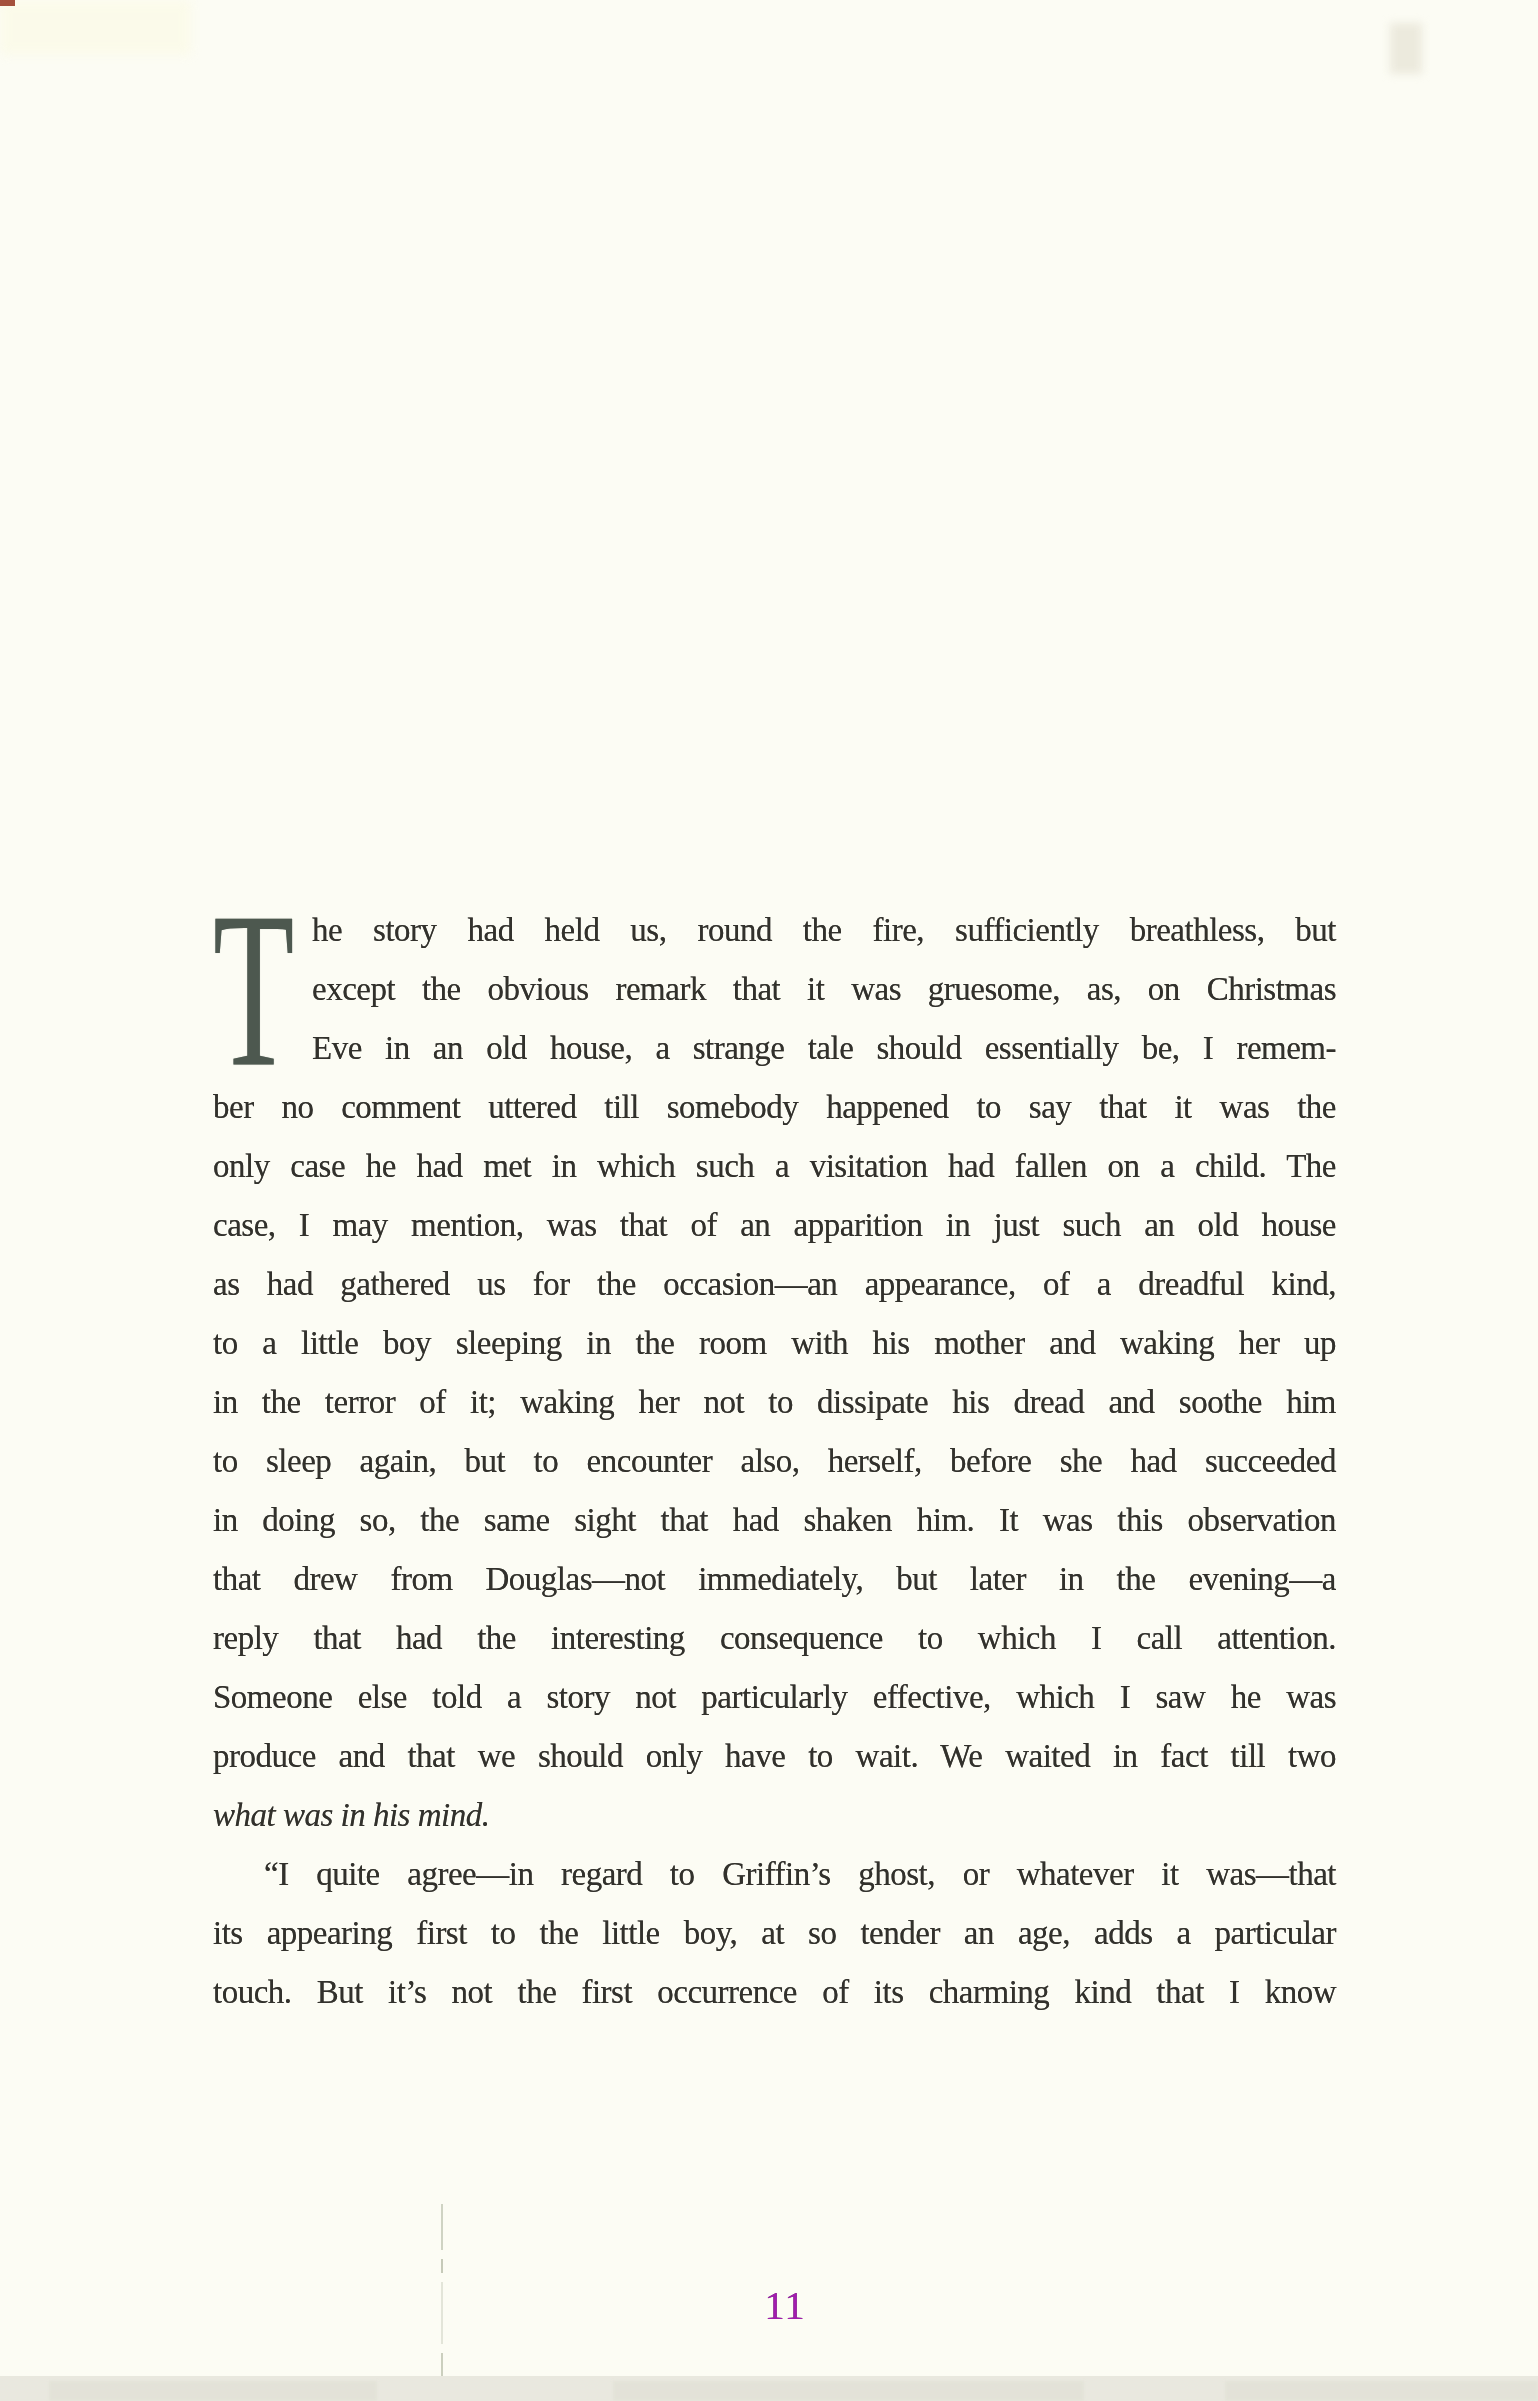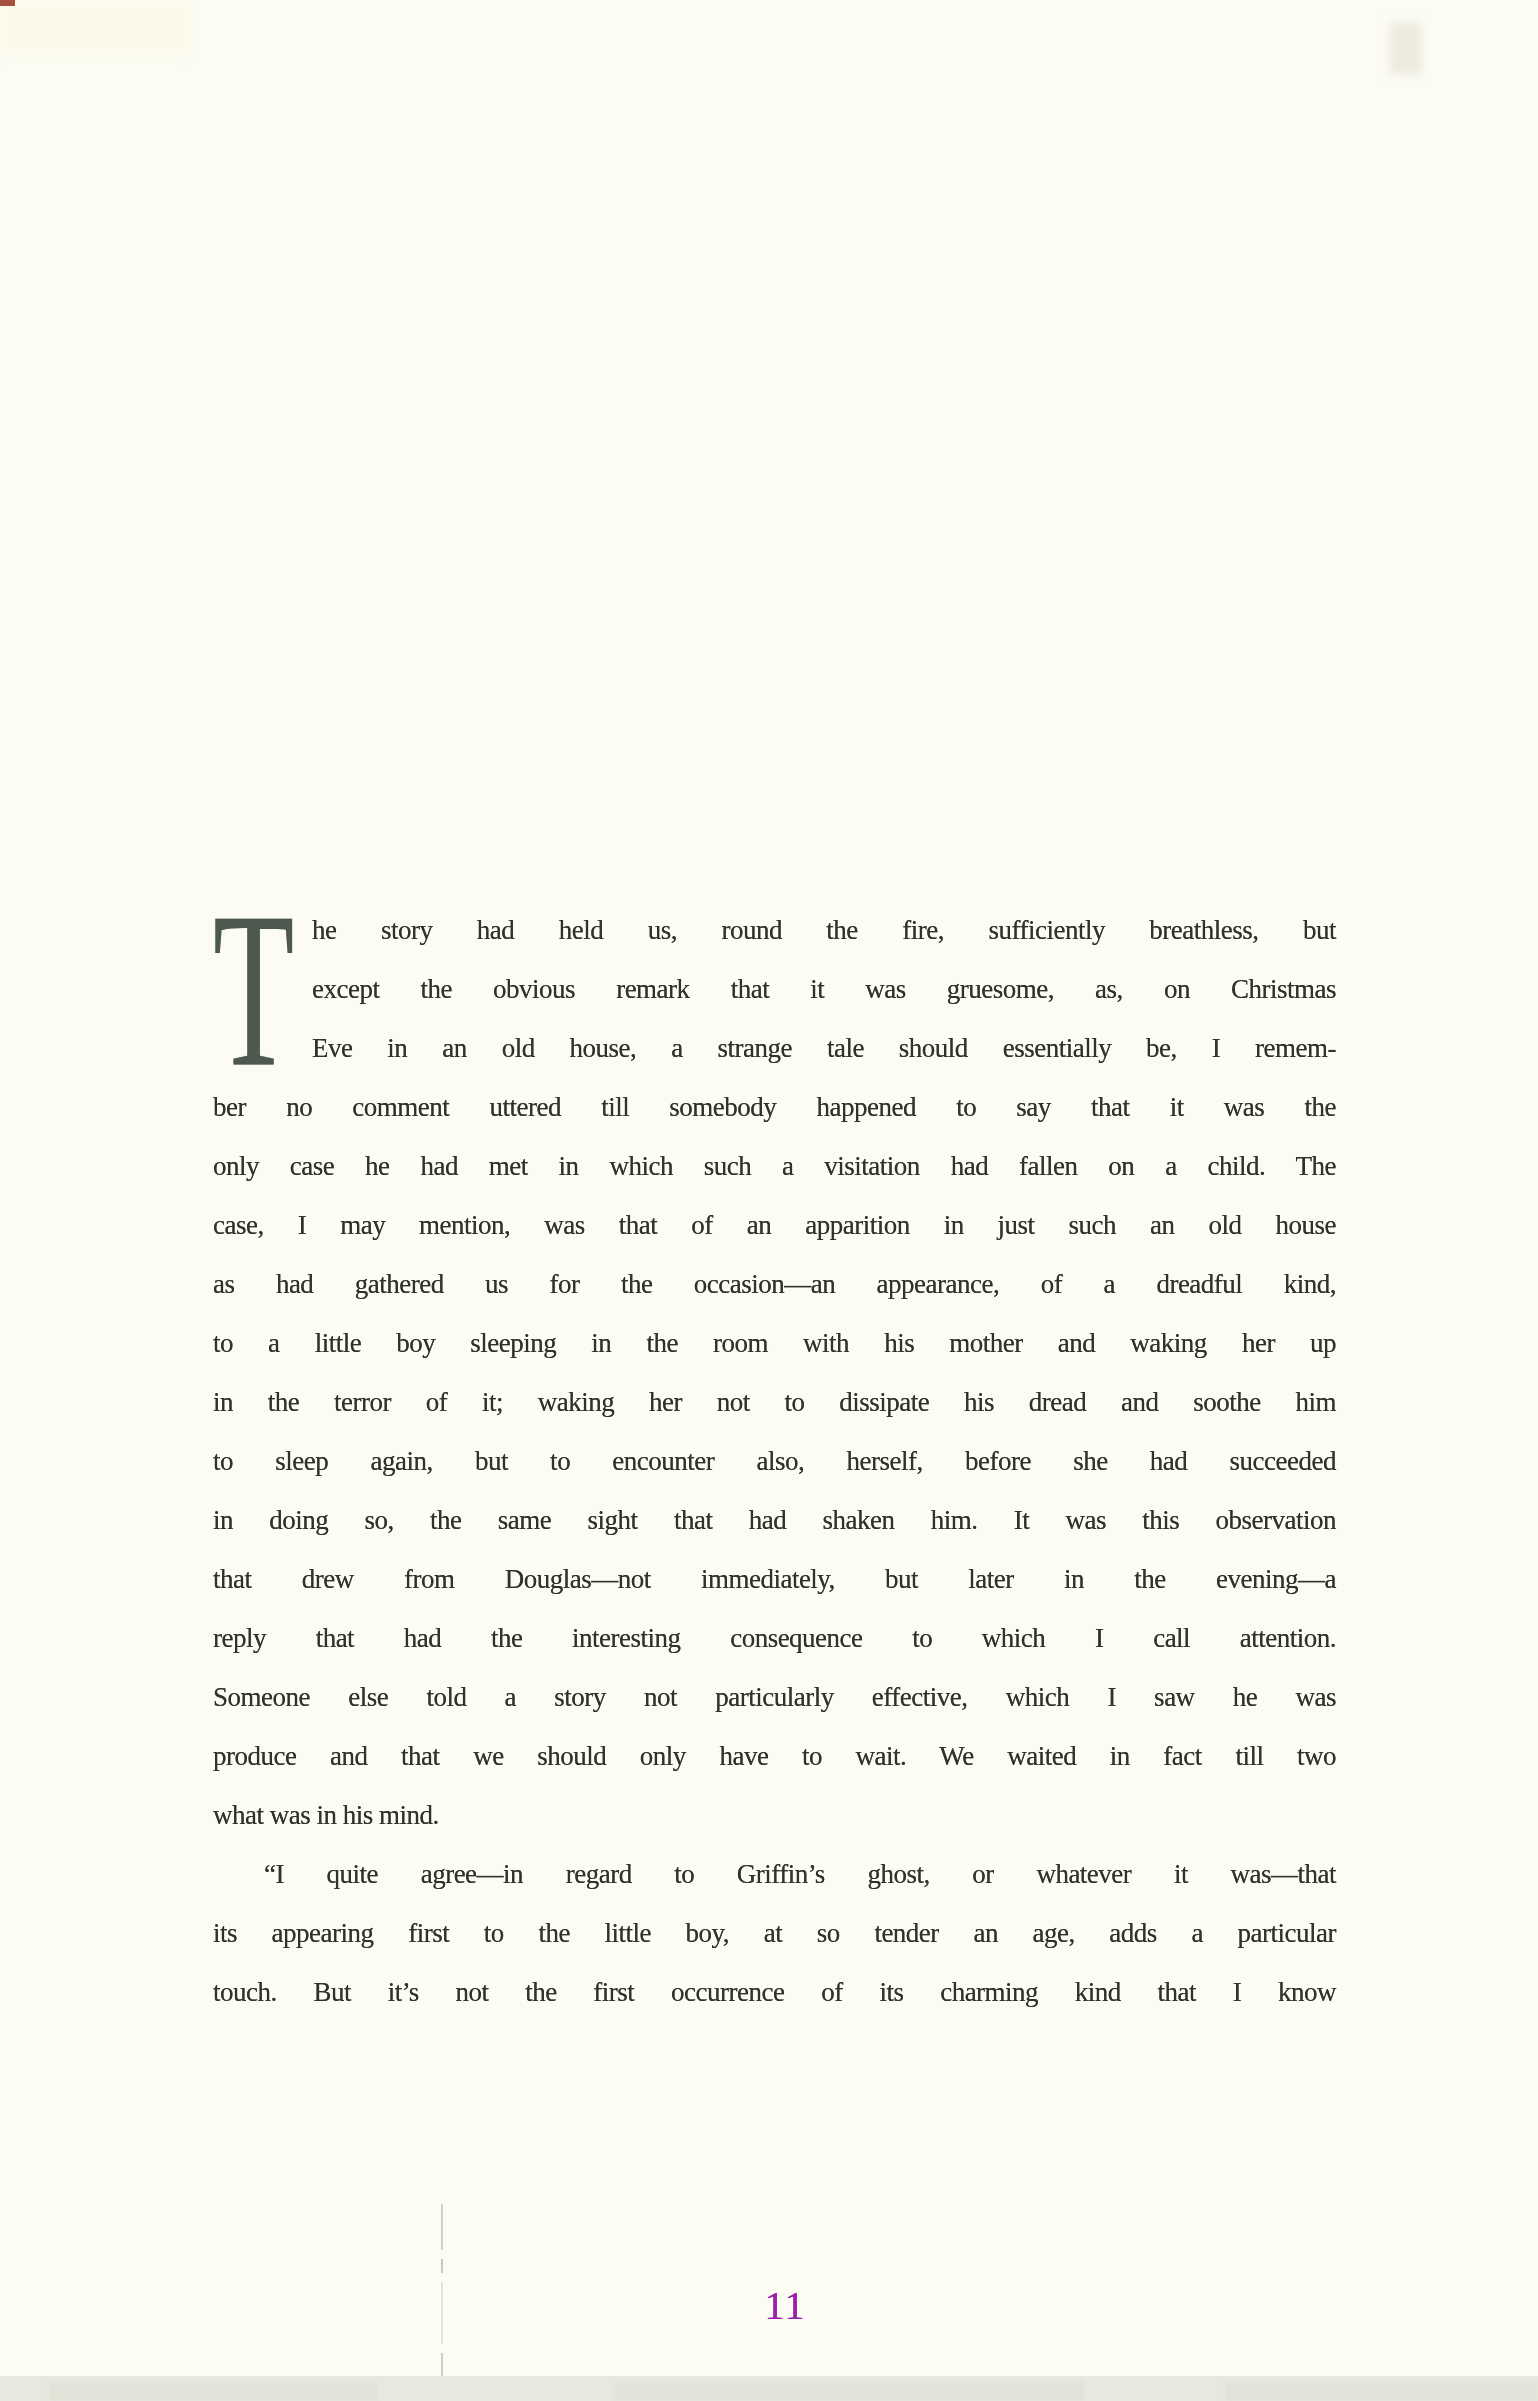--- a/index.html
+++ b/index.html
@@ -57,28 +57,28 @@
 
   
   .text-block {
     position: absolute;
     left: 213px; top: 901px;
     width: 1123px;
   }
   .line {
     height: 59px;
     line-height: 59px;
-    font-size: 27px;
+    font-size: 33px;
     letter-spacing: -0.5px;
     white-space: nowrap;
     text-align: justify;
     text-align-last: justify;
     text-shadow: 0 0 0.4px rgba(45,44,40,.75);
   }
-  .line.short { text-align-last: left; }
+  .line.short { text-align-last: left; font-style: italic; }
   .line.indent { text-indent: 51px; }
   .first-lines { margin-left: 99px; }
 
   .dropcap {
     position: absolute;
     left: 0; top: 0;
     width: 89px; height: 178px;
   }
   .dropcap span {
     display: block;

